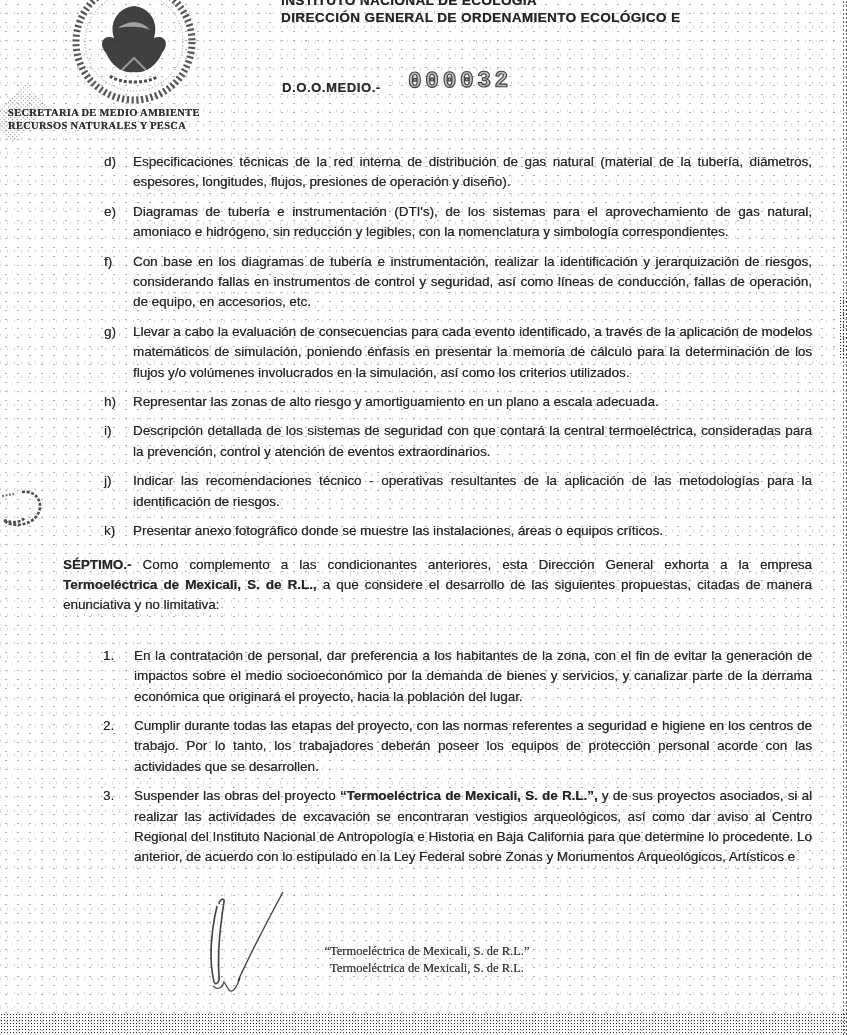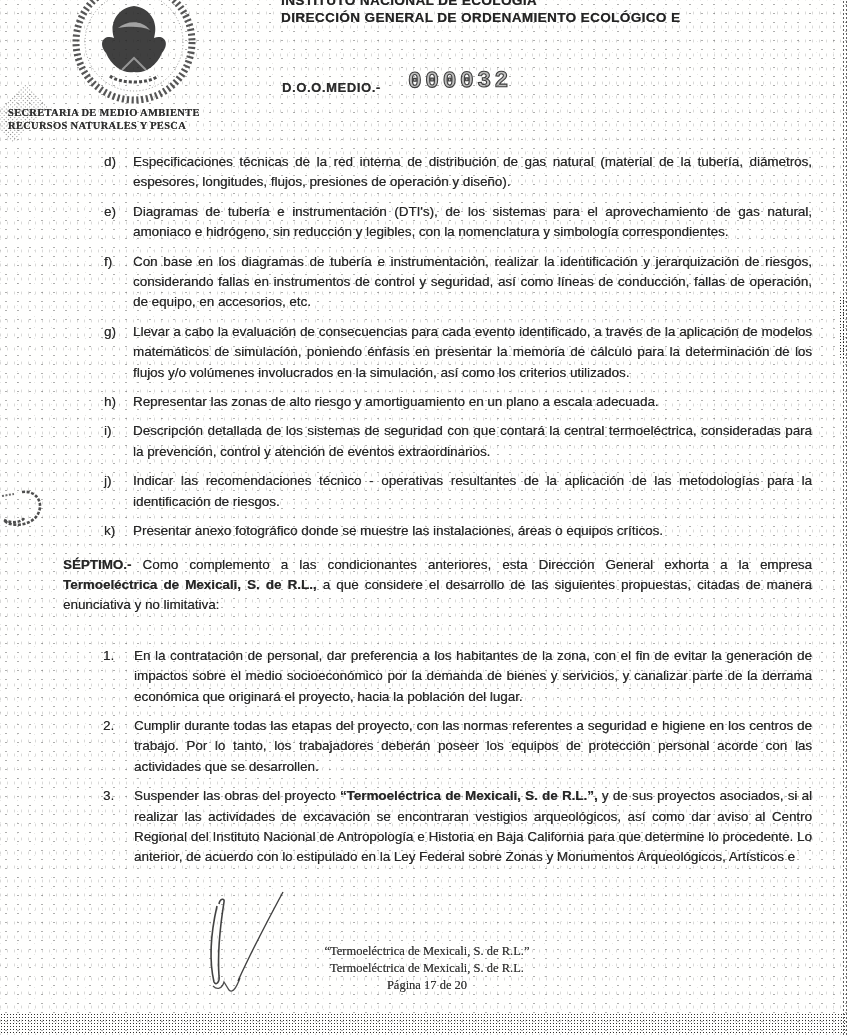--- a/index.html
+++ b/index.html
@@ -184,21 +184,20 @@
     <svg width="110" height="112" viewBox="0 0 110 112">
       <path d="M24,20 C19,42 15,70 21,96 C23,100 27,96 26,90 C24,62 28,35 31,16 C32,12 27,12 26,18" fill="none" stroke="#2d2d2d" stroke-width="1.6" opacity="0.9"></path>
       <path d="M20,100 C24,104 29,103 31,96 L36,104 C40,108 44,100 47,92" fill="none" stroke="#2d2d2d" stroke-width="1.3" opacity="0.85"></path>
       <path d="M45,95 C58,66 76,32 90,6" fill="none" stroke="#2d2d2d" stroke-width="1.4" opacity="0.9"></path>
     </svg>
   </div>
 
   <div class="footer">
     <div>“Termoeléctrica de Mexicali, S. de R.L.”</div>
     <div>Termoeléctrica de Mexicali, S. de R.L.</div>
-    <div>Página 17 de 20</div>
   </div>
 
   <div class="punch-mark">
     <svg width="52" height="52" viewBox="0 0 52 52">
       <path d="M22,8 C36,6 44,18 38,30 C32,42 10,44 4,36 M4,36 C12,40 22,38 24,34" fill="none" stroke="#2f2f2f" stroke-width="2.6" stroke-dasharray="3 1.6" opacity="0.85"></path>
       <path d="M2,12 L14,10" stroke="#2f2f2f" stroke-width="2" stroke-dasharray="2 1.5" opacity="0.7"></path>
     </svg>
   </div>
   <div class="corner-noise"></div>
   <div class="edge-strip-right"></div>

